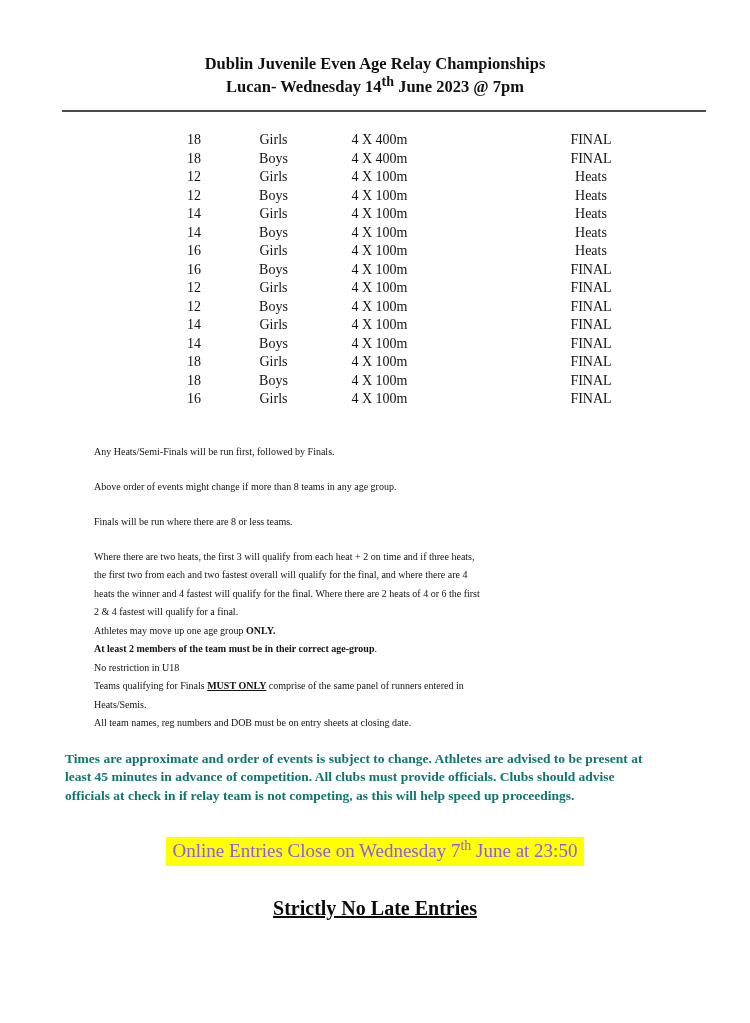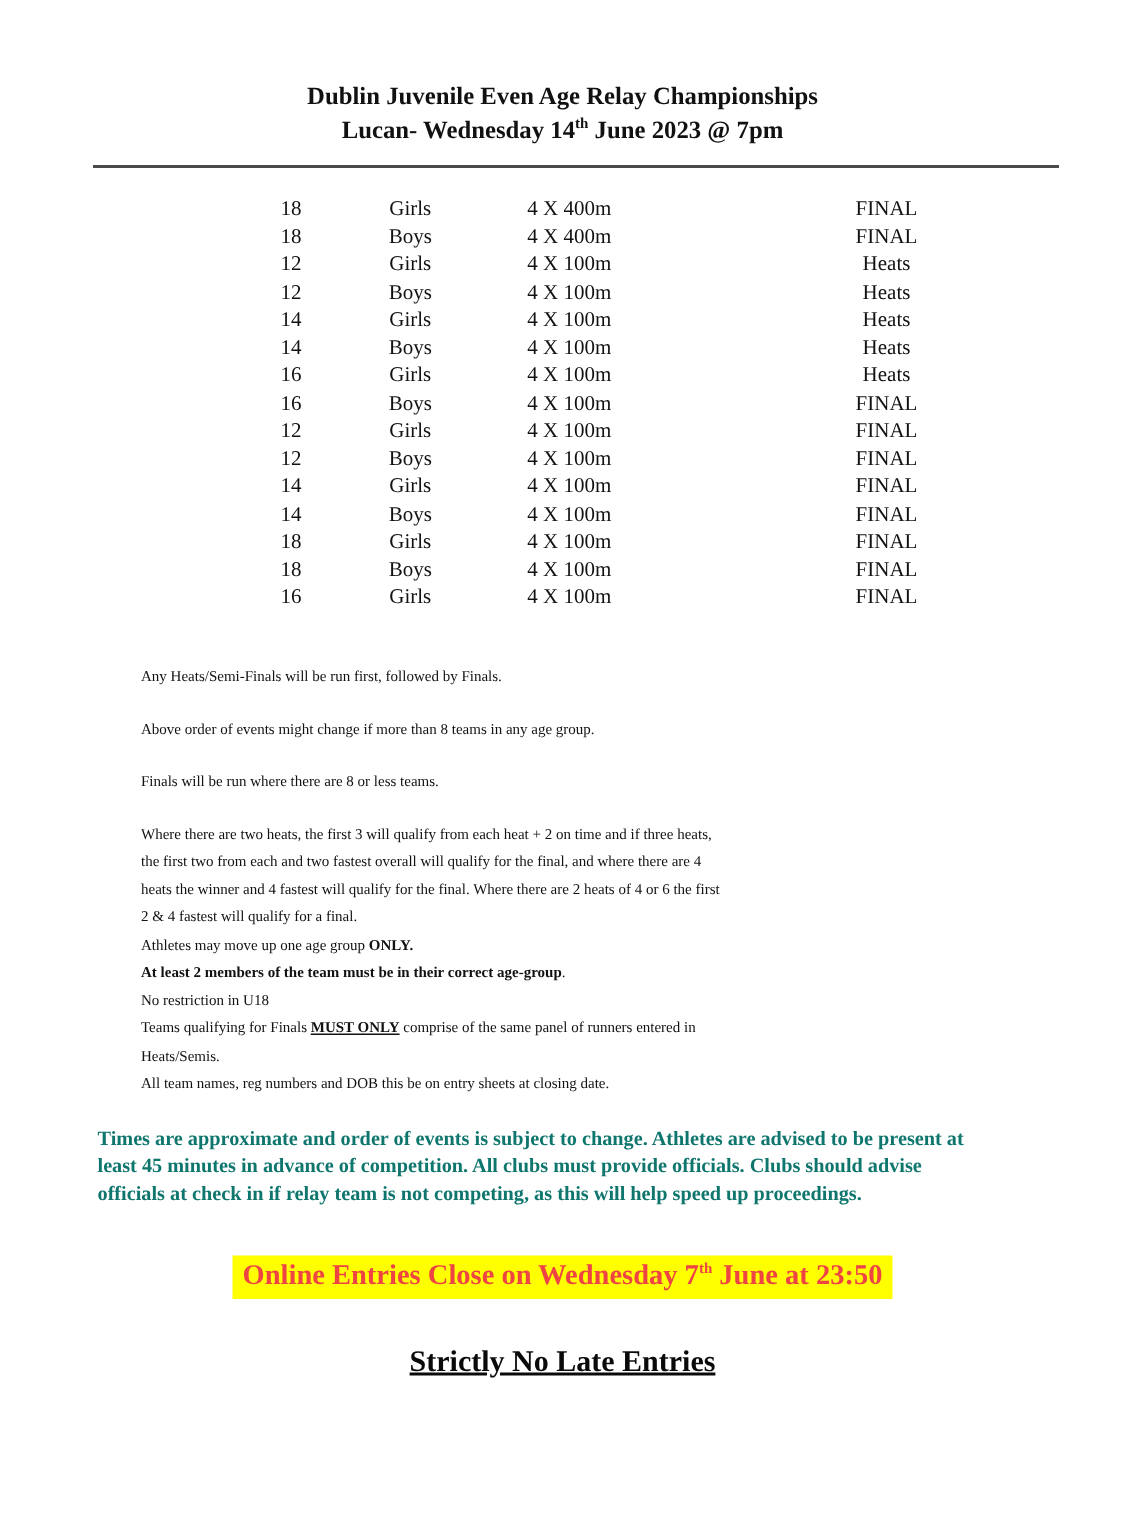--- a/index.html
+++ b/index.html
@@ -14,21 +14,21 @@
 
   .header {
     margin-top: 52px;
     text-align: center;
     font-weight: bold;
     font-size: 16.5px;
     line-height: 23px;
     color: #111;
   }
   sup.th {
-    font-size: 10px;
+    font-size: 14px;
     vertical-align: super;
     line-height: 0;
   }
 
   .rule {
     margin: 12px 44px 0 62px;
     border-top: 2.5px solid #4a4a4a;
     height: 0;
   }
 
@@ -63,23 +63,23 @@
     line-height: 18.5px;
     white-space: nowrap;
     color: #0f766e;
   }
 
   .banner-wrap { margin-top: 32px; text-align: center; }
   .banner {
     display: inline-block;
     background: #ffff00;
     font-size: 19px;
-    font-weight: bold;
+    font-weight: normal;
     padding: 3px 7px 4px 7px;
-    color: #ef4444;
+    color: #8b5cf6;
   }
 
   .no-late {
     margin-top: 31px;
     text-align: center;
     font-size: 20px;
     font-weight: bold;
     text-decoration: underline;
     text-decoration-thickness: 2px;
     color: #0a0a0a;
@@ -198,21 +198,21 @@
     <div>
       <div class="block-line">Where there are two heats, the first 3 will qualify from each heat + 2 on time and if three heats,</div>
       <div class="block-line">the first two from each and two fastest overall will qualify for the final, and where there are 4</div>
       <div class="block-line">heats the winner and 4 fastest will qualify for the final. Where there are 2 heats of 4 or 6 the first</div>
       <div class="block-line">2 &amp; 4 fastest will qualify for a final.</div>
       <div class="block-line"><span>Athletes may move up one age group </span><span class="b">ONLY.</span></div>
       <div class="block-line"><span class="b">At least 2 members of the team must be in their correct age-group</span><span>.</span></div>
       <div class="block-line">No restriction in U18</div>
       <div class="block-line"><span>Teams qualifying for Finals </span><span class="bu">MUST ONLY</span><span> comprise of the same panel of runners entered in</span></div>
       <div class="block-line">Heats/Semis.</div>
-      <div class="block-line">All team names, reg numbers and DOB this be on entry sheets at closing date.</div>
+      <div class="block-line">All team names, reg numbers and DOB must be on entry sheets at closing date.</div>
     </div>
   </div>
 
   <div class="important">
     <div>Times are approximate and order of events is subject to change. Athletes are advised to be present at</div>
     <div>least 45 minutes in advance of competition. All clubs must provide officials. Clubs should advise</div>
     <div>officials at check in if relay team is not competing, as this will help speed up proceedings.</div>
   </div>
 
   <div class="banner-wrap">

